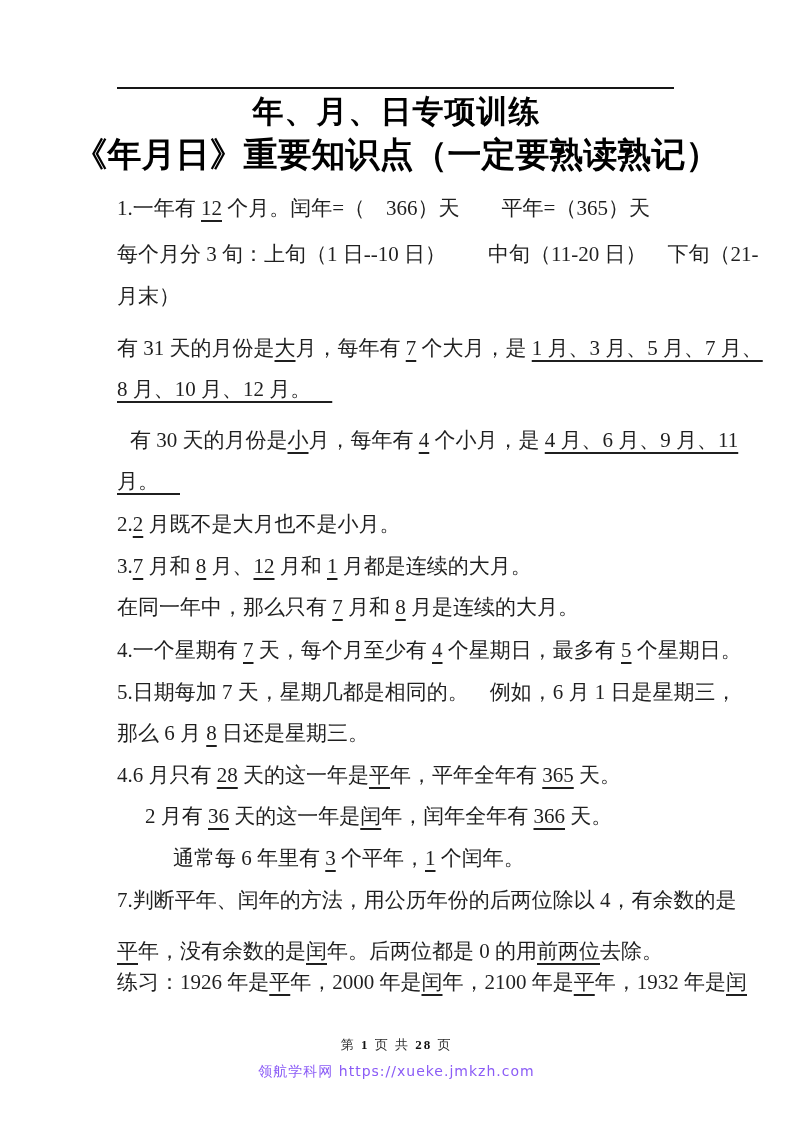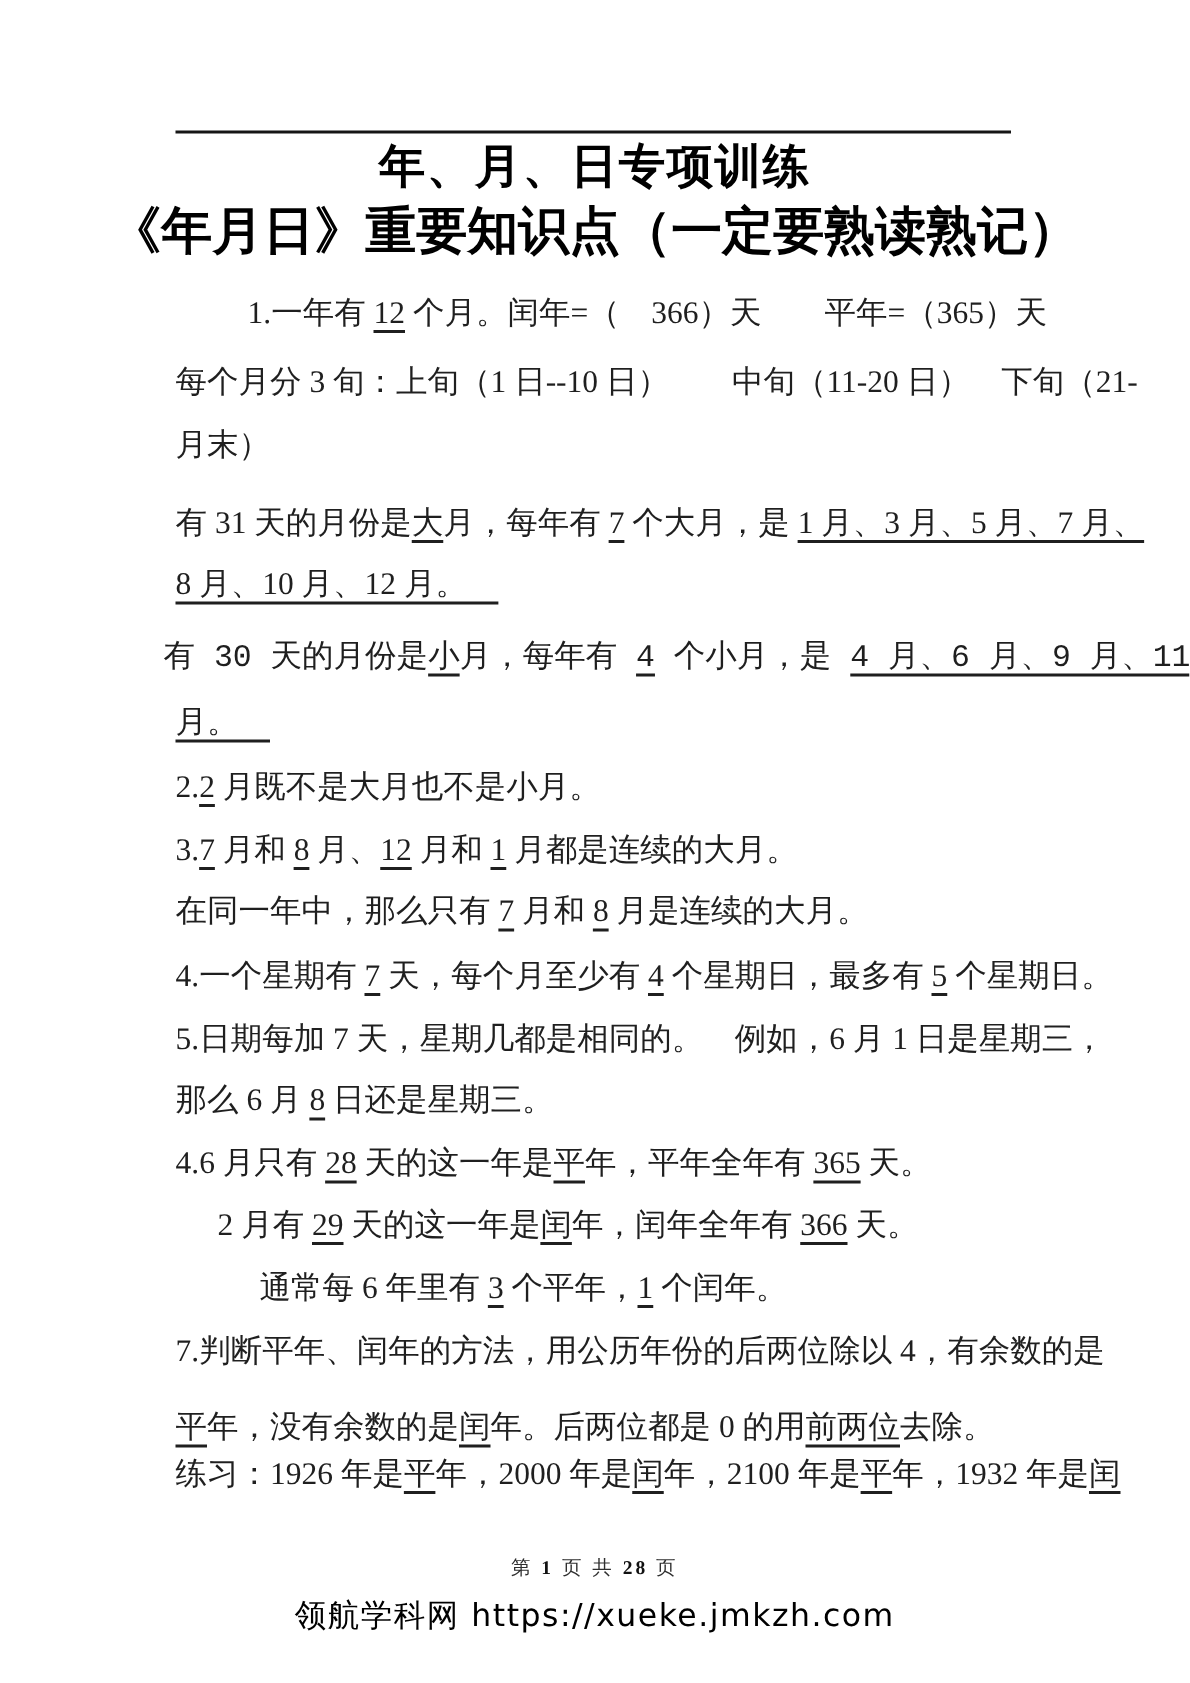--- a/index.html
+++ b/index.html
@@ -19,48 +19,48 @@
   }
   .body-line .u{
     text-decoration:underline;text-underline-offset:5px;text-decoration-thickness:1.5px;
   }
   .footer{
     position:absolute;top:1036px;left:0;width:793px;text-align:center;
     font-size:13px;color:#2e2e2e;letter-spacing:2px;
   }
   .footer .b{font-weight:700;color:#111;}
   .watermark{
-    position:absolute;top:1063px;left:0;width:793px;text-align:center;font-size:21px;
-    color:#000000;font-family:"DejaVu Sans","Liberation Sans",sans-serif;letter-spacing:1px;
+    position:absolute;top:1063px;left:0;width:793px;text-align:center;font-size:14px;
+    color:#8b5cf6;font-family:"DejaVu Sans","Liberation Sans",sans-serif;letter-spacing:1px;
   }
 </style>
 </head>
 <body>
 
 <div class="page">
   <div class="rule"></div>
   <div class="title title1">年、月、日专项训练</div>
   <div class="title title2">《年月日》重要知识点（一定要熟读熟记）</div>
 
   <div>
-      <div class="body-line" style="top: 195px; left: 117px; margin-left: 48px;"><span>1.一年有 </span><span class="u">12</span><span> 个月。闰年=（　366）天　　平年=（365）天</span></div>
+      <div class="body-line" style="top: 195px; left: 117px;"><span>1.一年有 </span><span class="u">12</span><span> 个月。闰年=（　366）天　　平年=（365）天</span></div>
       <div class="body-line" style="top: 241px; left: 117px;"><span>每个月分 3 旬：上旬（1 日--10 日）　　中旬（11-20 日）　下旬（21-</span></div>
       <div class="body-line" style="top: 283px; left: 117px;"><span>月末）</span></div>
       <div class="body-line" style="top: 335px; left: 117px;"><span>有 31 天的月份是</span><span class="u">大</span><span>月，每年有 </span><span class="u">7</span><span> 个大月，是 </span><span class="u">1 月、3 月、5 月、7 月、</span></div>
       <div class="body-line" style="top: 376px; left: 117px;"><span class="u">8 月、10 月、12 月。　</span></div>
-      <div class="body-line" style="top: 427px; left: 109px; font-family: Liberation Mono, monospace;"><span>有 30 天的月份是</span><span class="u">小</span><span>月，每年有 </span><span class="u">4</span><span> 个小月，是 </span><span class="u">4 月、6 月、9 月、11</span></div>
+      <div class="body-line" style="top: 427px; left: 130px;"><span>有 30 天的月份是</span><span class="u">小</span><span>月，每年有 </span><span class="u">4</span><span> 个小月，是 </span><span class="u">4 月、6 月、9 月、11</span></div>
       <div class="body-line" style="top: 468px; left: 117px;"><span class="u">月。　</span></div>
       <div class="body-line" style="top: 511px; left: 117px;"><span>2.</span><span class="u">2</span><span> 月既不是大月也不是小月。</span></div>
       <div class="body-line" style="top: 553px; left: 117px;"><span>3.</span><span class="u">7</span><span> 月和 </span><span class="u">8</span><span> 月、</span><span class="u">12</span><span> 月和 </span><span class="u">1</span><span> 月都是连续的大月。</span></div>
       <div class="body-line" style="top: 594px; left: 117px;"><span>在同一年中，那么只有 </span><span class="u">7</span><span> 月和 </span><span class="u">8</span><span> 月是连续的大月。</span></div>
       <div class="body-line" style="top: 637px; left: 117px;"><span>4.一个星期有 </span><span class="u">7</span><span> 天，每个月至少有 </span><span class="u">4</span><span> 个星期日，最多有 </span><span class="u">5</span><span> 个星期日。</span></div>
       <div class="body-line" style="top: 679px; left: 117px; text-align: center;"><span>5.日期每加 7 天，星期几都是相同的。　例如，6 月 1 日是星期三，</span></div>
       <div class="body-line" style="top: 720px; left: 117px;"><span>那么 6 月 </span><span class="u">8</span><span> 日还是星期三。</span></div>
       <div class="body-line" style="top: 762px; left: 117px;"><span>4.6 月只有 </span><span class="u">28</span><span> 天的这一年是</span><span class="u">平</span><span>年，平年全年有 </span><span class="u">365</span><span> 天。</span></div>
-      <div class="body-line" style="top: 803px; left: 145px;"><span>2 月有 </span><span class="u">29</span><span> 天的这一年是</span><span class="u">闰</span><span>年，闰年全年有 </span><span class="u">366</span><span> 天。</span></div>
+      <div class="body-line" style="top: 803px; left: 145px;"><span>2 月有 </span><span class="u">36</span><span> 天的这一年是</span><span class="u">闰</span><span>年，闰年全年有 </span><span class="u">366</span><span> 天。</span></div>
       <div class="body-line" style="top: 845px; left: 173px;"><span>通常每 6 年里有 </span><span class="u">3</span><span> 个平年，</span><span class="u">1</span><span> 个闰年。</span></div>
       <div class="body-line" style="top: 887px; left: 117px;"><span>7.判断平年、闰年的方法，用公历年份的后两位除以 4，有余数的是</span></div>
       <div class="body-line" style="top: 928px; left: 117px; margin-top: 10px;"><span class="u">平</span><span>年，没有余数的是</span><span class="u">闰</span><span>年。后两位都是 0 的用</span><span class="u">前两位</span><span>去除。</span></div>
       <div class="body-line" style="top: 969px; left: 117px;"><span>练习：1926 年是</span><span class="u">平</span><span>年，2000 年是</span><span class="u">闰</span><span>年，2100 年是</span><span class="u">平</span><span>年，1932 年是</span><span class="u">闰</span></div>
     </div>
 
   <div class="footer"><span>第 </span><span class="b">1</span><span> 页 共 </span><span class="b">28</span><span> 页</span></div>
   <div class="watermark">领航学科网 https://xueke.jmkzh.com</div>
 </div>
 

